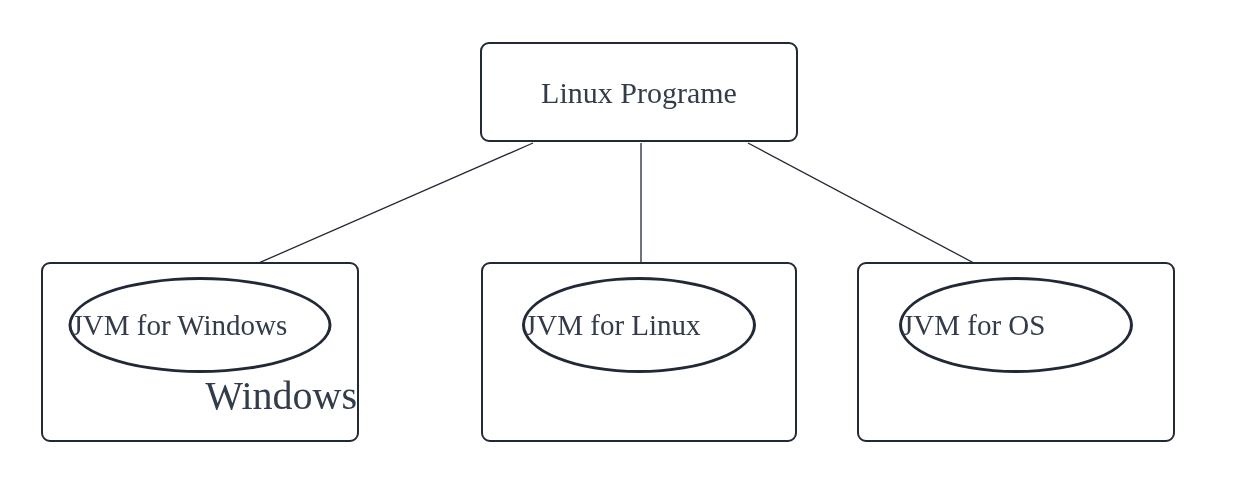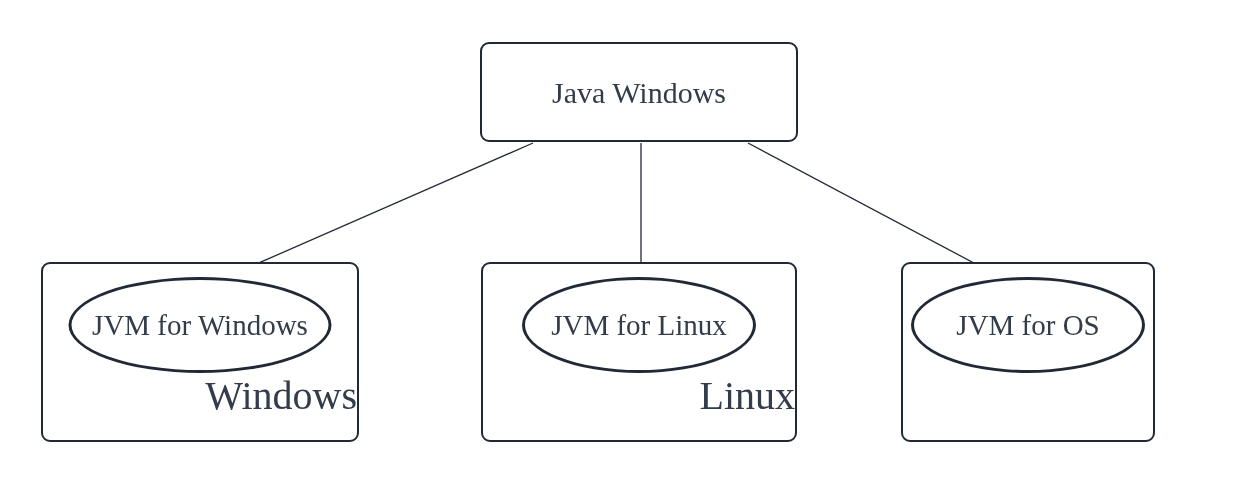--- a/index.html
+++ b/index.html
@@ -33,30 +33,30 @@
   .root-box{
     left:480px;top:42px;width:318px;height:100px;
     display:flex;align-items:center;justify-content:center;
   }
   .root-label{
     font-size:30px;line-height:1.1;white-space:nowrap;
   }
   .platform{top:262px;height:180px;}
   .p0{left:41px;width:318px;}
   .p1{left:481px;width:316px;}
-  .p2{left:901px;width:254px;}
+  .p2{left:857px;width:318px;}
   .jvm-ellipse{
     position:absolute;top:13px;left:50%;
     transform:translateX(-50%);
     height:96px;
     border:3px solid var(--stroke);
     border-radius:50%;
     background:var(--background);
     box-sizing:border-box;
-    display:flex;align-items:center;justify-content:center;
+    display:flex;align-items:center;justify-content:flex-start;
   }
   .p0 .jvm-ellipse{width:263px;}
   .p1 .jvm-ellipse{width:234px;}
   .p2 .jvm-ellipse{width:234px;}
   .jvm-label{
     font-size:29px;line-height:1;white-space:nowrap;
   }
   .os-label{
     position:absolute;top:110px;left:0;right:0;
     text-align:right;
@@ -73,35 +73,34 @@
       <marker id="arrow" viewBox="0 0 12 9" markerWidth="12" markerHeight="9" refX="11.5" refY="4.5" orient="auto" markerUnits="userSpaceOnUse">
         <path class="arrowhead" d="M0,0 L12,4.5 L0,9 L2.6,4.5 Z"></path>
       </marker>
     </defs>
     <line x1="533" y1="143" x2="229" y2="276" marker-end="url(#arrow)"></line>
     <line x1="641" y1="143" x2="641" y2="276" marker-end="url(#arrow)"></line>
     <line x1="748" y1="143" x2="1004" y2="279" marker-end="url(#arrow)"></line>
   </svg>
 
   <div class="node root-box">
-    <span class="root-label">Java Windows</span>
+    <span class="root-label">Linux Programe</span>
   </div>
 
   <div class="node platform p0">
     <div class="jvm-ellipse">
       <span class="jvm-label">JVM for Windows</span>
     </div>
     <div class="os-label">Windows</div>
   </div>
 
   <div class="node platform p1">
     <div class="jvm-ellipse">
       <span class="jvm-label">JVM for Linux</span>
     </div>
-    <div class="os-label">Linux</div>
   </div>
 
   <div class="node platform p2">
     <div class="jvm-ellipse">
       <span class="jvm-label">JVM for OS</span>
     </div>
   </div>
 
 </div>
 

